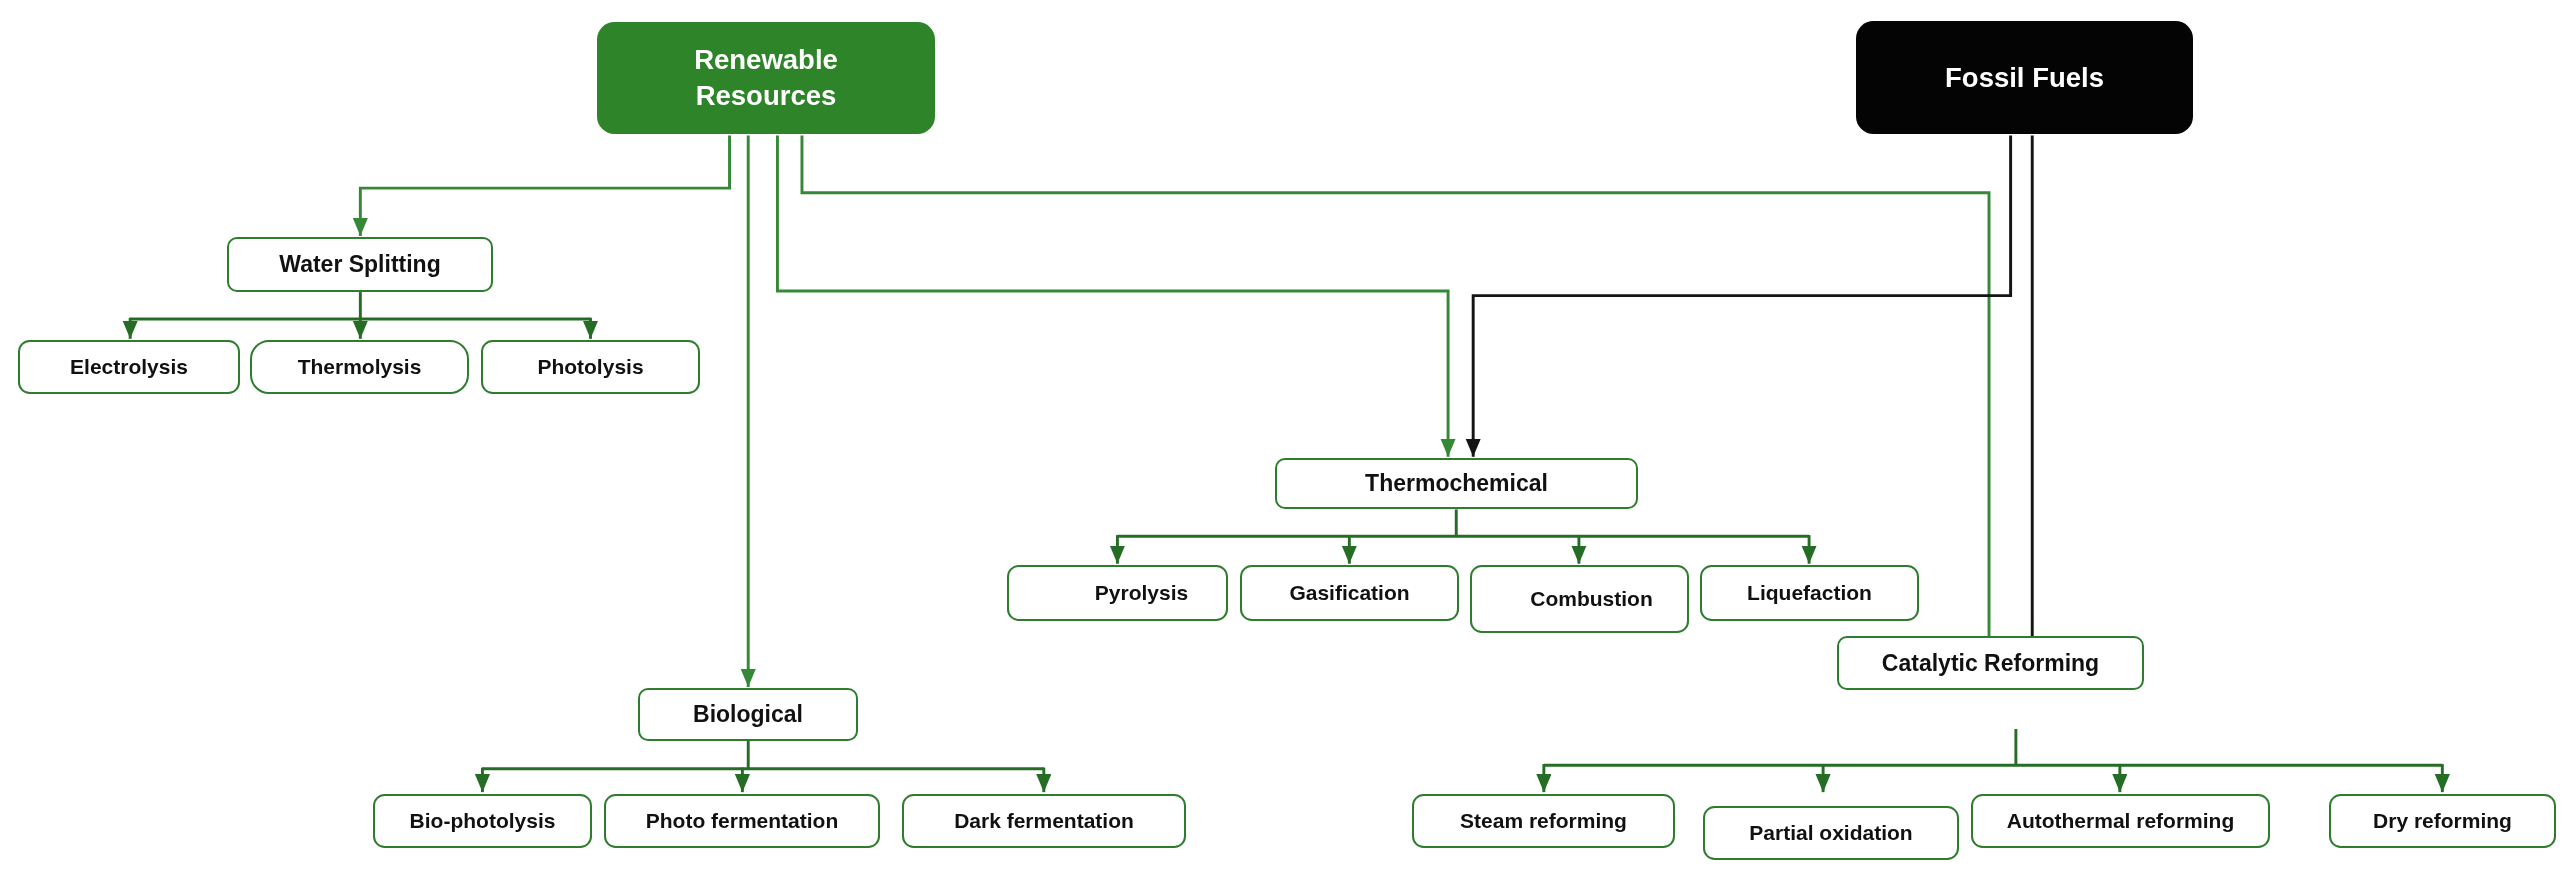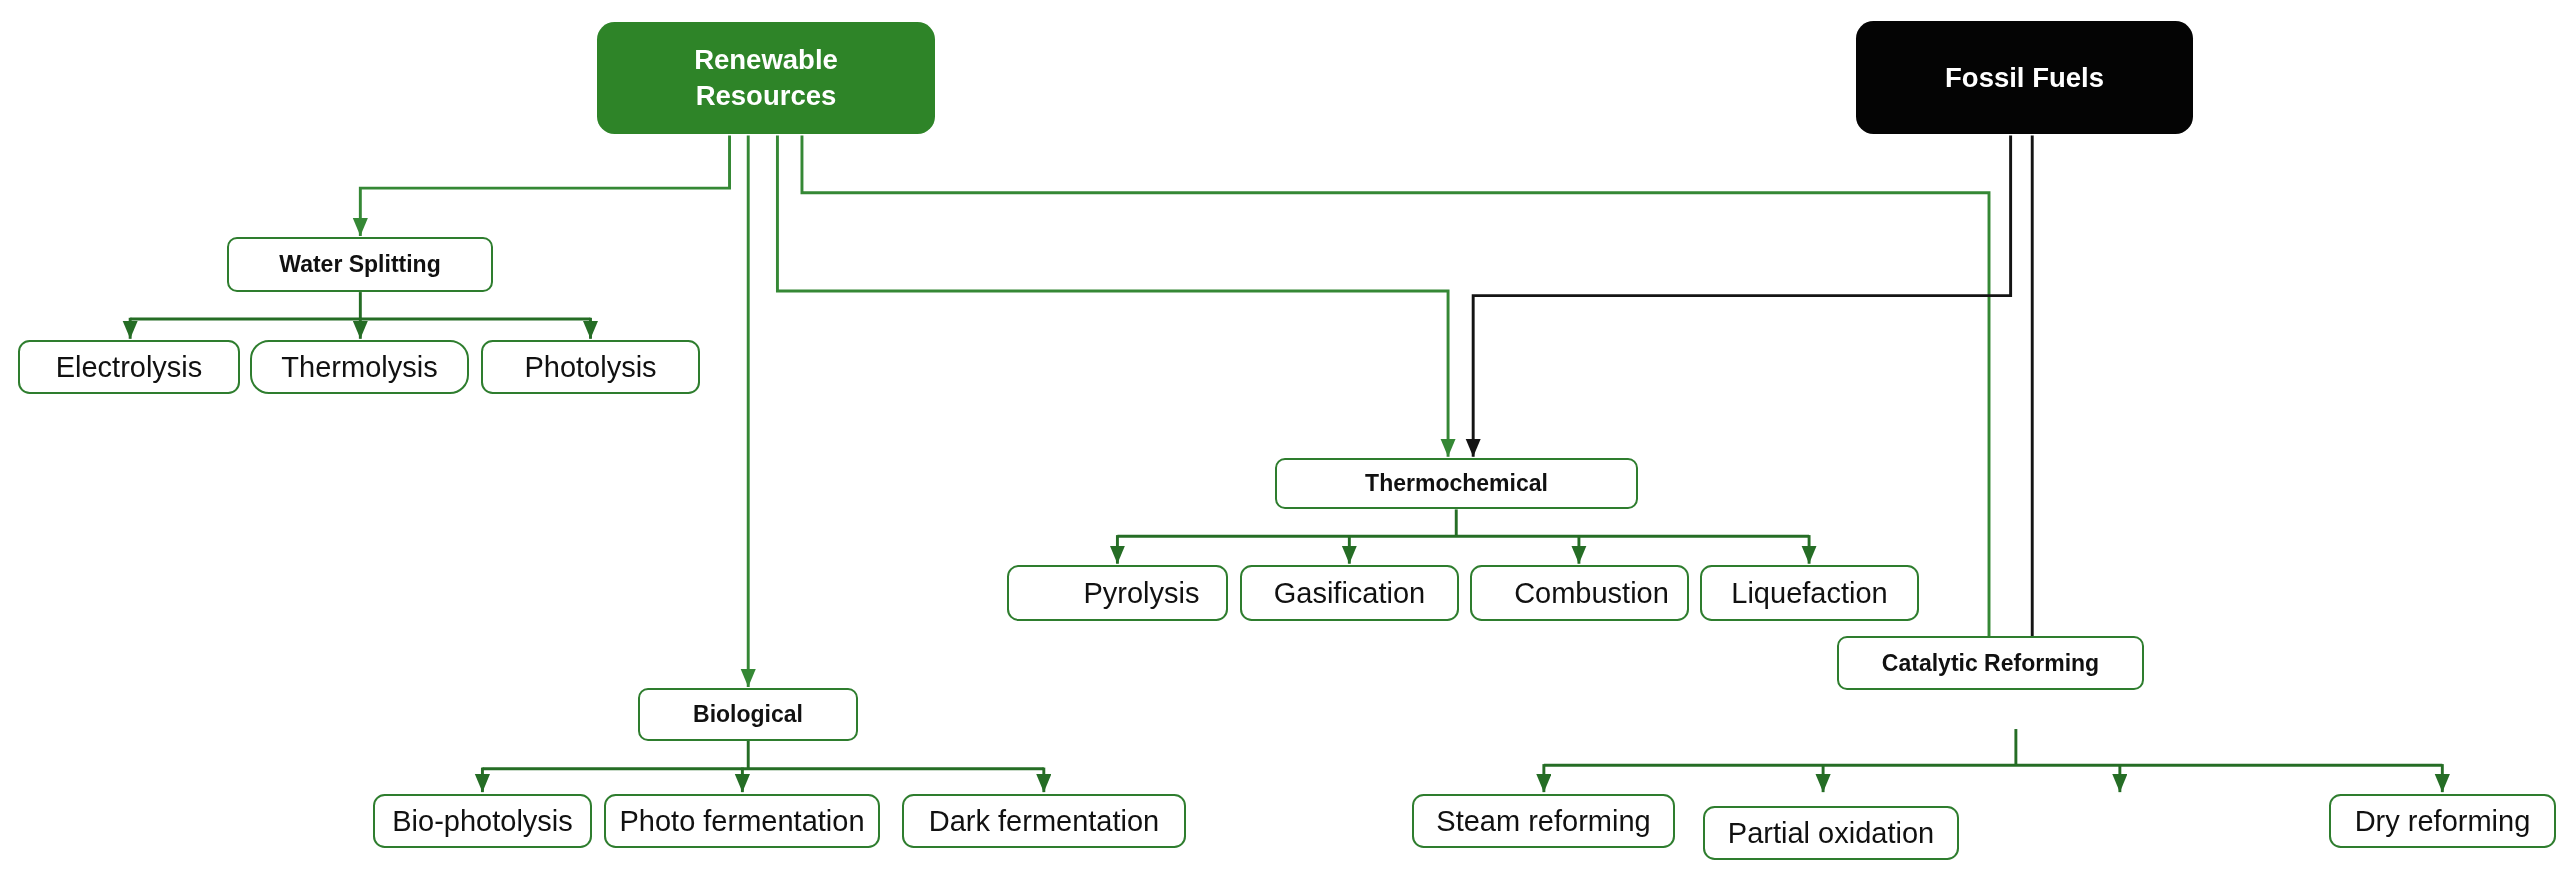--- a/index.html
+++ b/index.html
@@ -26,21 +26,21 @@
     font-weight:700;font-size:27.5px;border-radius:17.5px;
   }
   .category{
     background:#ffffff;border:2.3px solid var(--border-green,#2e7d2e);
     border-radius:10px;color:var(--text-dark,#0d0d0d);
     font-weight:700;font-size:23px;
   }
   .leaf{
     background:#ffffff;border:2.3px solid var(--border-green,#2e7d2e);
     border-radius:11.7px;color:var(--text-dark,#141414);
-    font-weight:400;font-size:29px;
+    font-weight:700;font-size:21px;
   }
 </style>
 </head>
 <body>
 
 <div id="canvas">
   <svg id="edge-layer" xmlns="http://www.w3.org/2000/svg" width="2576" height="871" viewBox="0 0 4408 1491">
     <defs>
       <marker id="arrow-green" markerUnits="userSpaceOnUse" markerWidth="40" markerHeight="30" refX="31" refY="13" orient="auto">
         <path d="M0,0 L31,13 L0,26 Z" fill="#358835"></path>
@@ -101,21 +101,21 @@
       </div>
       <div class="node category" style="left: 1275px; top: 458px; width: 363px; height: 51px;">
         <span>Thermochemical</span>
       </div>
       <div class="node leaf" style="left: 1007px; top: 565px; width: 221px; height: 56px; padding-left: 48px;">
         <span>Pyrolysis</span>
       </div>
       <div class="node leaf" style="left: 1240px; top: 565px; width: 219px; height: 56px;">
         <span>Gasification</span>
       </div>
-      <div class="node leaf" style="left: 1470px; top: 565px; width: 219px; height: 56px; padding-left: 24px;">
+      <div class="node leaf" style="left: 1470px; top: 565px; width: 219px; height: 68px; padding-left: 24px;">
         <span>Combustion</span>
       </div>
       <div class="node leaf" style="left: 1700px; top: 565px; width: 219px; height: 56px;">
         <span>Liquefaction</span>
       </div>
       <div class="node category" style="left: 638px; top: 688px; width: 220px; height: 53px;">
         <span>Biological</span>
       </div>
       <div class="node leaf" style="left: 373px; top: 794px; width: 219px; height: 54px;">
         <span>Bio-photolysis</span>
@@ -128,18 +128,21 @@
       </div>
       <div class="node category" style="left: 1837px; top: 636px; width: 307px; height: 54px; text-align: right;">
         <span>Catalytic Reforming</span>
       </div>
       <div class="node leaf" style="left: 1412px; top: 794px; width: 263px; height: 54px;">
         <span>Steam reforming</span>
       </div>
       <div class="node leaf" style="left: 1695px; top: 806px; width: 256px; height: 54px; margin-left: 8px;">
         <span>Partial oxidation</span>
       </div>
+      <div class="node leaf" style="left: 1971px; top: 794px; width: 299px; height: 54px;">
+        <span>Autothermal reforming</span>
+      </div>
       <div class="node leaf" style="left: 2329px; top: 794px; width: 227px; height: 54px;">
         <span>Dry reforming</span>
       </div>
     </div>
 </div>
 
 
 </body></html>

